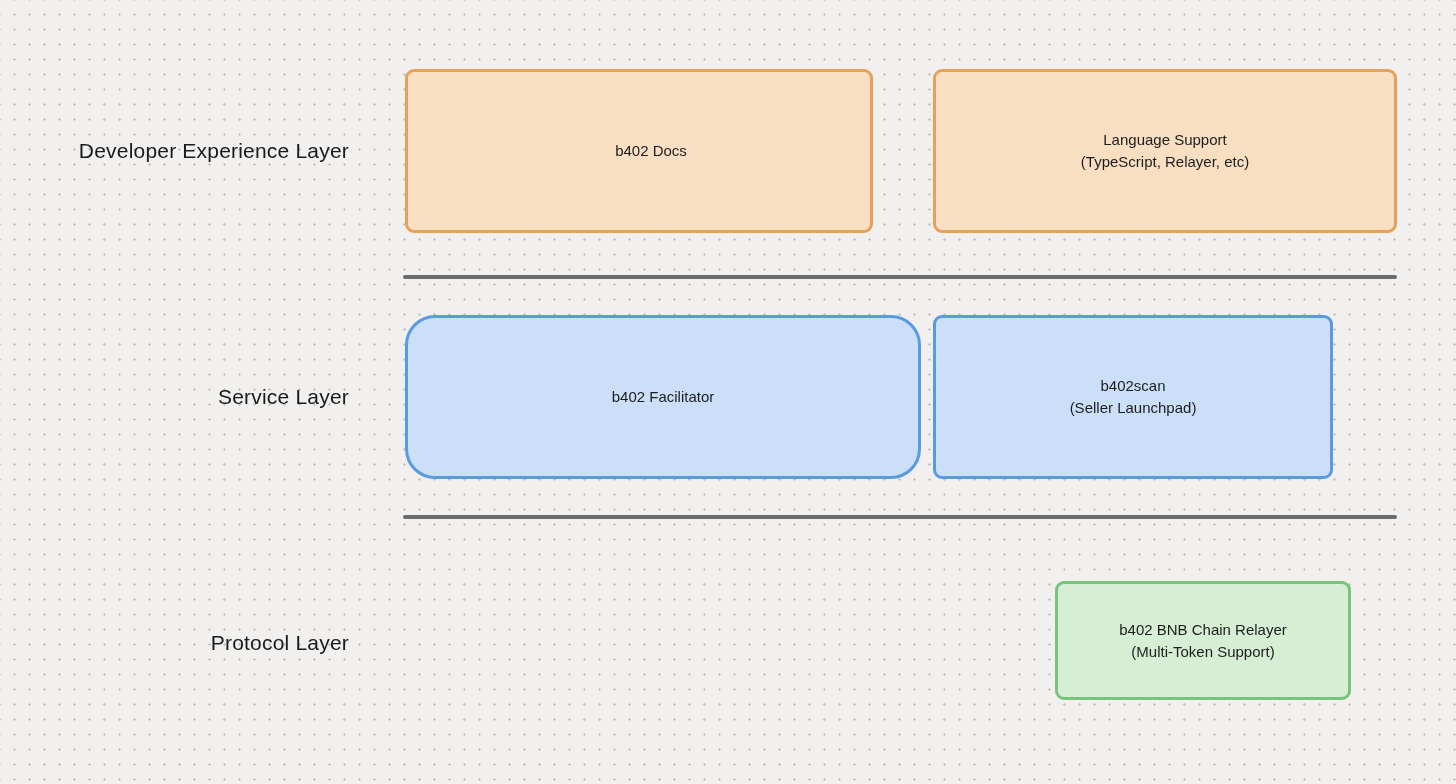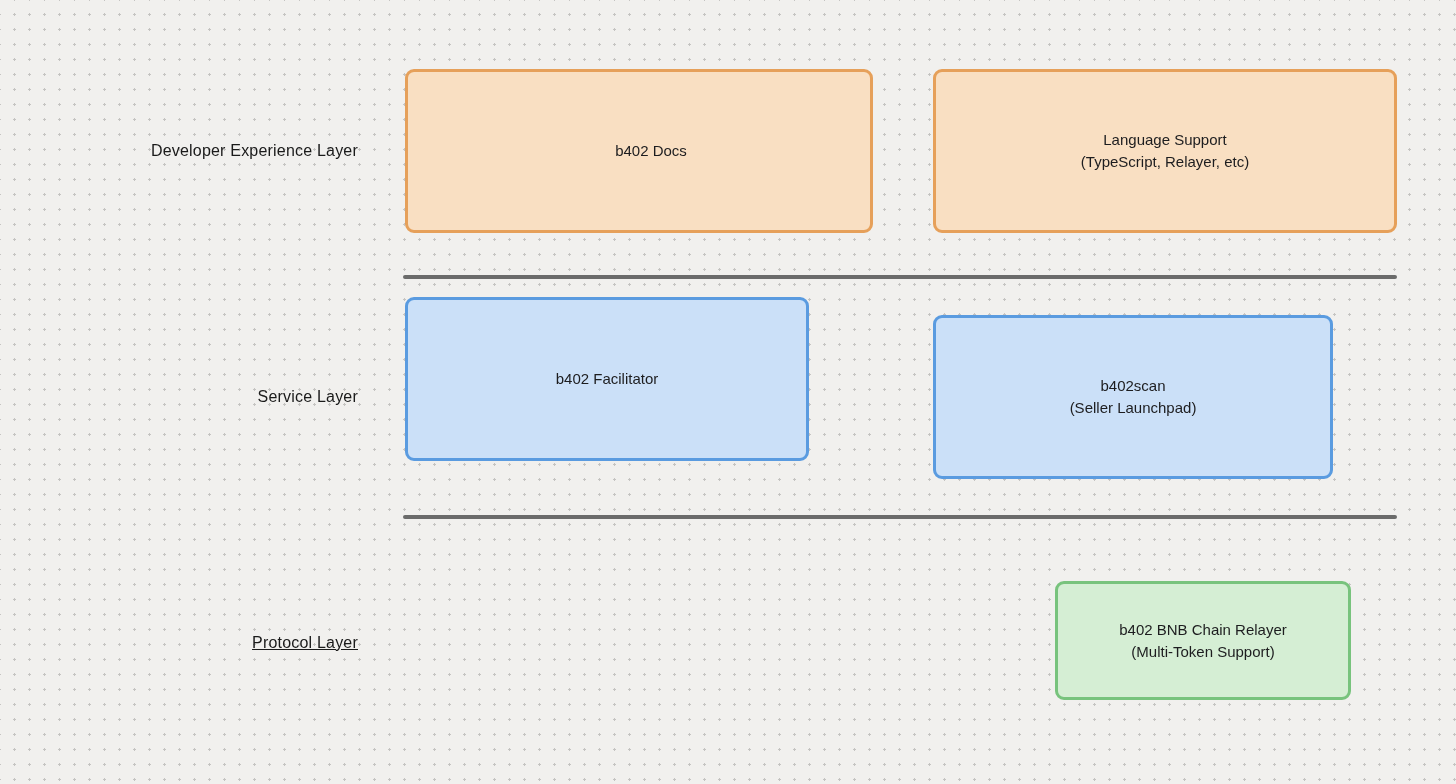--- a/index.html
+++ b/index.html
@@ -15,33 +15,33 @@
     background-size: 15px 15px;
     background-position: 7px 7px;
     font-family: "Liberation Sans", sans-serif;
     color: #1B1B1B;
     overflow: hidden;
   }
 
   
   .layer-label {
     position: absolute;
-    left: 12px;
+    left: 3px;
     width: 346px;
     display: flex;
     align-items: center;
     justify-content: flex-end;
-    font-size: 16px;
+    font-size: 21px;
     letter-spacing: 0.2px;
     color: #1A1A1A;
     white-space: nowrap;
   }
   .lbl-1 { top: 69px;  height: 164px; }
   .lbl-2 { top: 315px; height: 164px; }
-  .lbl-3 { top: 561px; height: 163px; text-decoration: underline; }
+  .lbl-3 { top: 561px; height: 163px; }
 
   
   .box {
     position: absolute;
     box-sizing: border-box;
     border: 3px solid;
     border-radius: 9px;
     display: flex;
     align-items: center;
     justify-content: center;
@@ -51,21 +51,21 @@
     font-size: 15px;
     line-height: 22px;
     color: #1D1D1F;
   }
   .box.orange { border-color: #E6A05A; background: #F9DFC2; }
   .box.blue   { border-color: #5A9BE0; background: #CBE0F8; }
   .box.green  { border-color: #78C37D; background: #D5EED4; }
 
   .r1c1 { left: 405px;  top: 69px;  width: 468px; height: 164px; padding-left: 24px; }
   .r1c2 { left: 933px;  top: 69px;  width: 464px; height: 164px; }
-  .r2c1 { left: 405px;  top: 297px; width: 404px; height: 164px; }
+  .r2c1 { left: 405px;  top: 315px; width: 516px; height: 164px; border-radius: 30px; }
   .r2c2 { left: 933px;  top: 315px; width: 400px; height: 164px; }
   .r3c1 { left: 405px;  top: 561px; width: 638px; height: 163px; }
   .r3c2 { left: 1055px; top: 561px; width: 296px; height: 119px; margin-top: 20px; }
 
   
   .divider {
     position: absolute;
     left: 403px;
     width: 994px;
     height: 4px;

